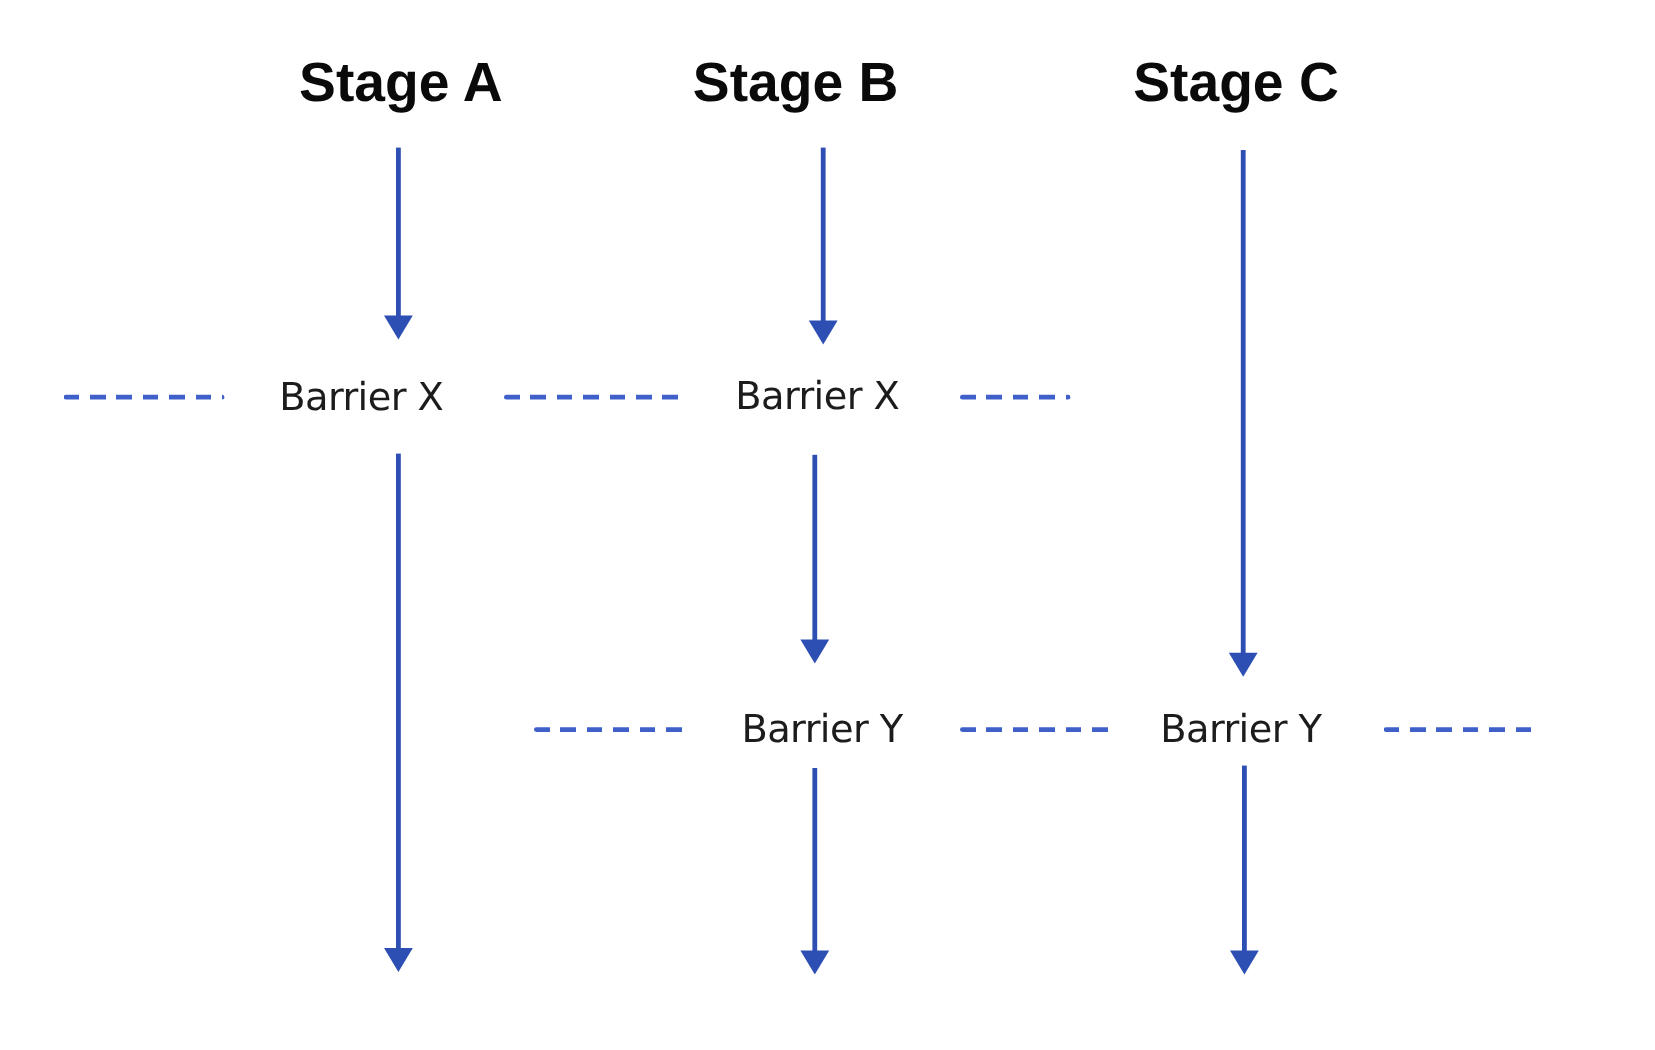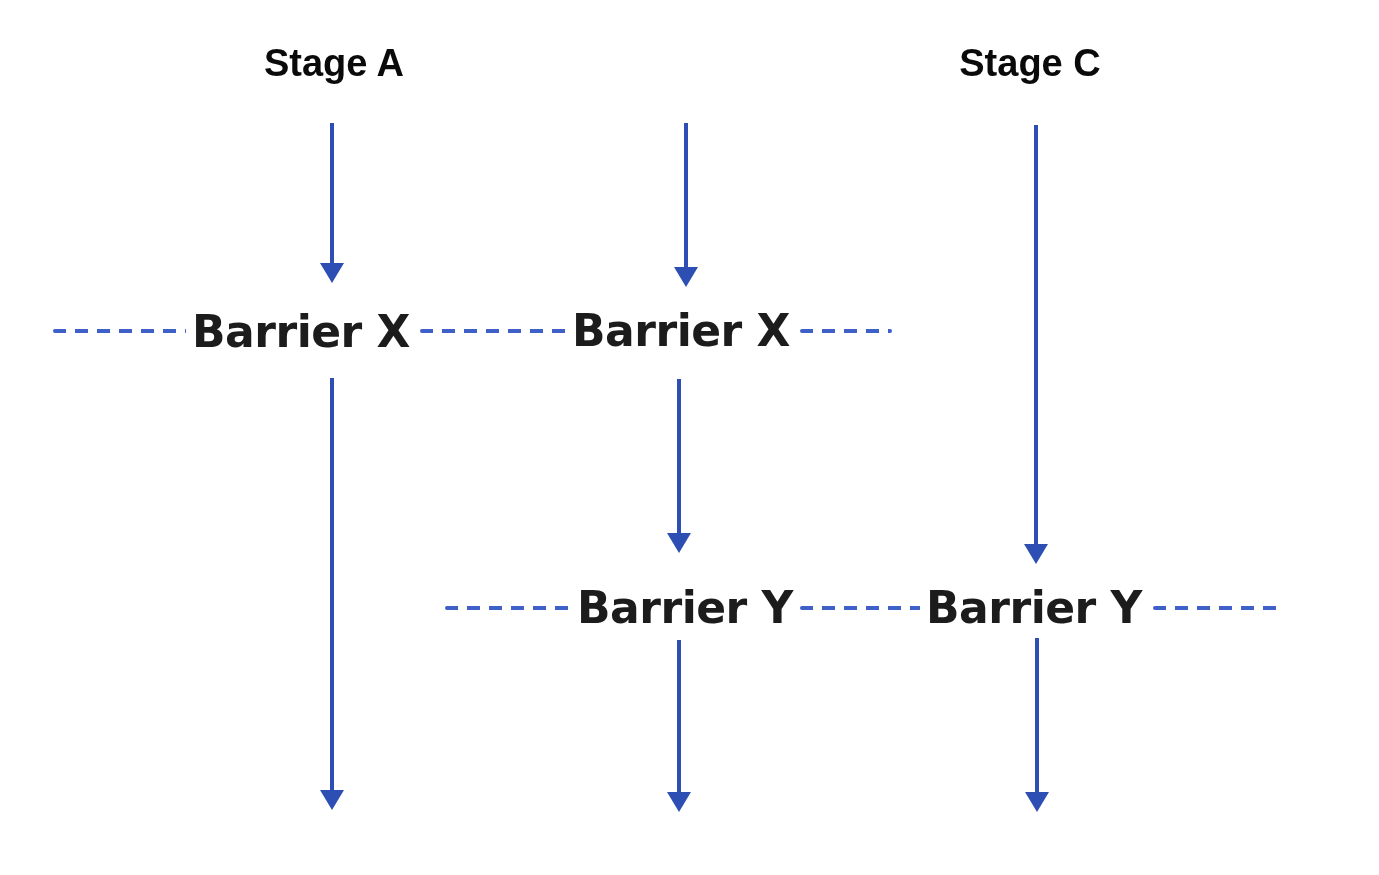--- a/index.html
+++ b/index.html
@@ -16,31 +16,31 @@
     background:var(--background);
     overflow:hidden;
     font-family:"Liberation Sans", sans-serif;
   }
   .stage-label{
     position:absolute;
     top:42px;
     transform:translateX(-50%);
     font-family:"Liberation Sans", sans-serif;
     font-weight:bold;
-    font-size:38px;
+    font-size:46px;
     line-height:1.15;
     color:var(--heading);
     white-space:nowrap;
   }
   .barrier-label{
     position:absolute;
     transform:translate(-50%,-50%);
     font-family:"DejaVu Sans", sans-serif;
-    font-weight:bold;
-    font-size:44px;
+    font-weight:normal;
+    font-size:32px;
     letter-spacing:-0.5px;
     color:var(--barrier_text);
     white-space:nowrap;
     background:var(--background);
     padding:0 6px;
   }
   .arrow{
     position:absolute;
     width:24px;
   }
@@ -71,20 +71,21 @@
       transparent 13px, transparent 22px);
     border-radius:2px;
   }
 </style>
 </head>
 <body>
 
 <div class="canvas">
 
   <div class="stage-label" style="left:334px">Stage A</div>
+  <div class="stage-label" style="left:663px">Stage B</div>
   <div class="stage-label" style="left:1030px">Stage C</div>
 
   <div class="arrow" style="left:320px;top:123px;height:160px">
     <div class="shaft"></div>
     <div class="head"></div>
   </div>
   <div class="arrow" style="left:320px;top:378px;height:432px">
     <div class="shaft"></div>
     <div class="head"></div>
   </div>

